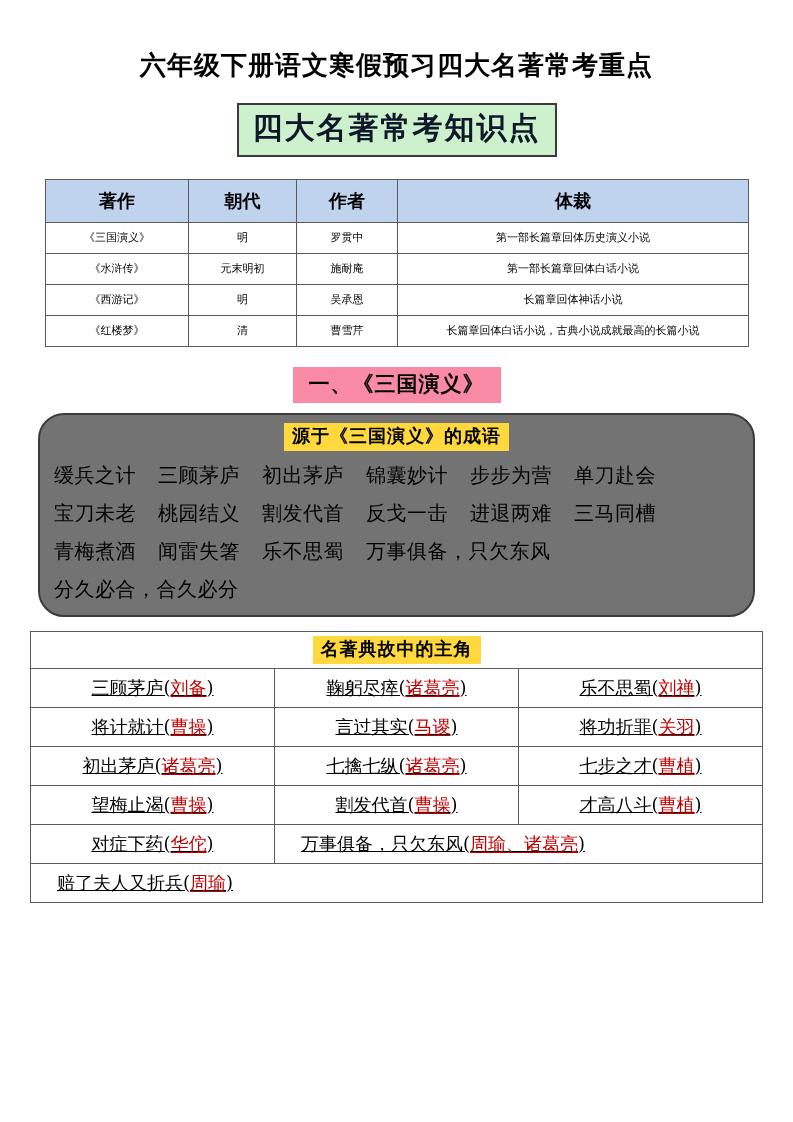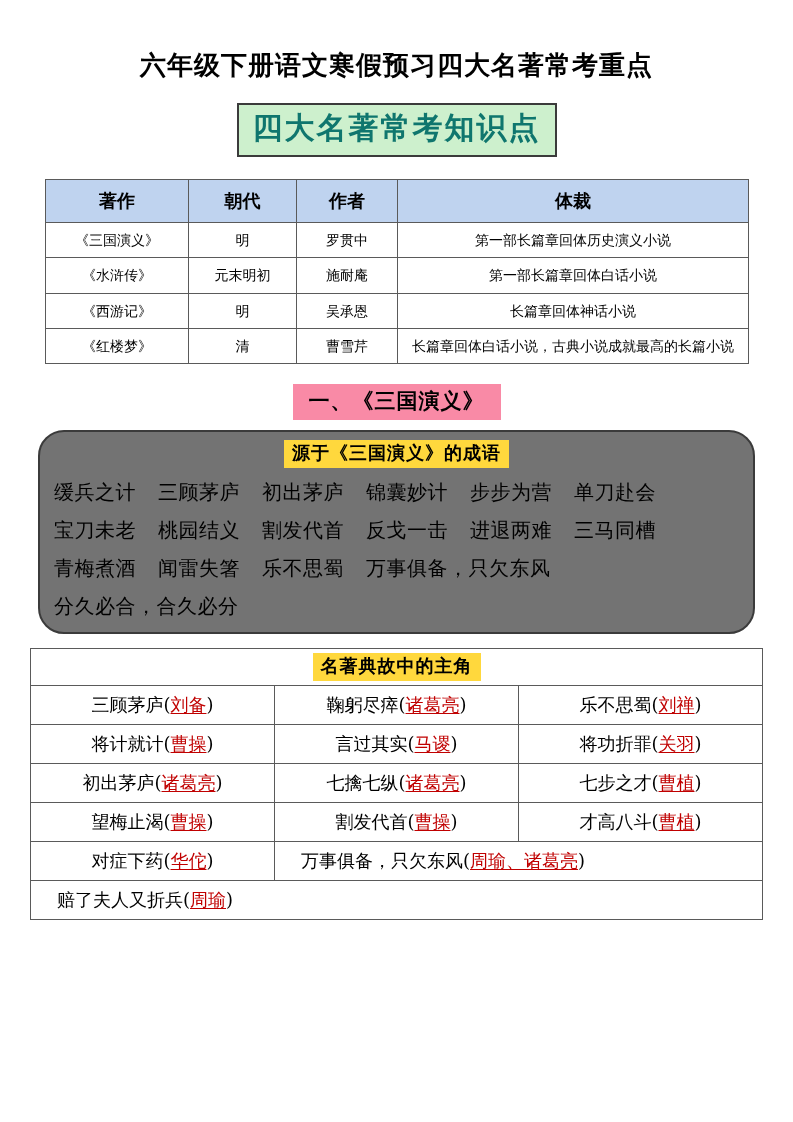--- a/index.html
+++ b/index.html
@@ -29,39 +29,39 @@
     font-family: "DejaVu Serif", "Liberation Serif", serif;
   }
   .banner-wrap {
     text-align: center;
     margin-top: 20px;
   }
   .banner {
     display: inline-block;
     background: #cdf0cd;
     border: 2px solid #3b3b3b;
-    color: #0f766e;
+    color: #0f172a;
     font-size: 30px;
     font-weight: bold;
     letter-spacing: 2px;
     padding: 3px 14px 6px 14px;
     font-family: "DejaVu Serif", "Liberation Serif", serif;
   }
 
   
   .tbl-wrap { padding: 0 45px; margin-top: 22px; }
   table.t1 {
     width: 703px;
     border-collapse: collapse;
     table-layout: fixed;
   }
   table.t1 th, table.t1 td {
     border: 1px solid #5a5a5a;
     text-align: center;
-    font-size: 14px;
+    font-size: 11px;
     color: #000;
     padding: 7px 4px;
     line-height: 1.45;
     font-family: "DejaVu Serif", "Liberation Serif", serif;
   }
   table.t1 thead th {
     background: #bfd3ef;
     font-weight: bold;
     font-size: 18px;
     padding: 8px 4px;
@@ -119,20 +119,21 @@
     border-collapse: collapse;
     table-layout: fixed;
   }
   table.t2 td {
     border: 1px solid #5a5a5a;
     font-size: 18px;
     color: #000;
     padding: 7px 4px;
     text-align: center;
     font-family: "DejaVu Serif", "Liberation Serif", serif;
+    text-decoration: underline;
   }
   table.t2 td.hdr {
     text-align: center;
     padding: 4px;
   }
   .t2-title {
     display: inline-block;
     background: #ffd83d;
     color: #000;
     font-weight: bold;

